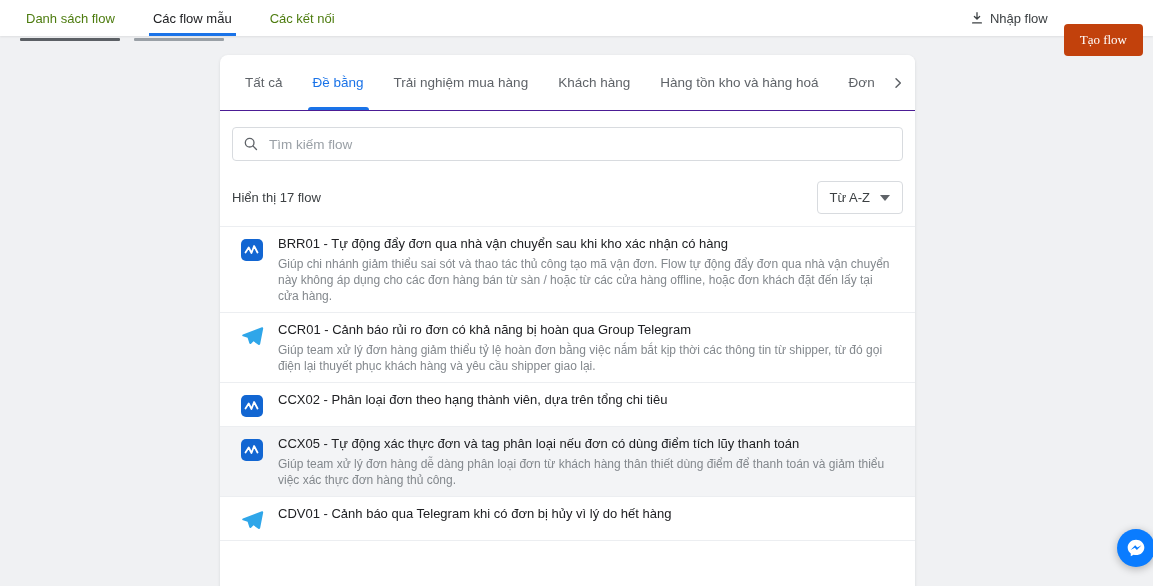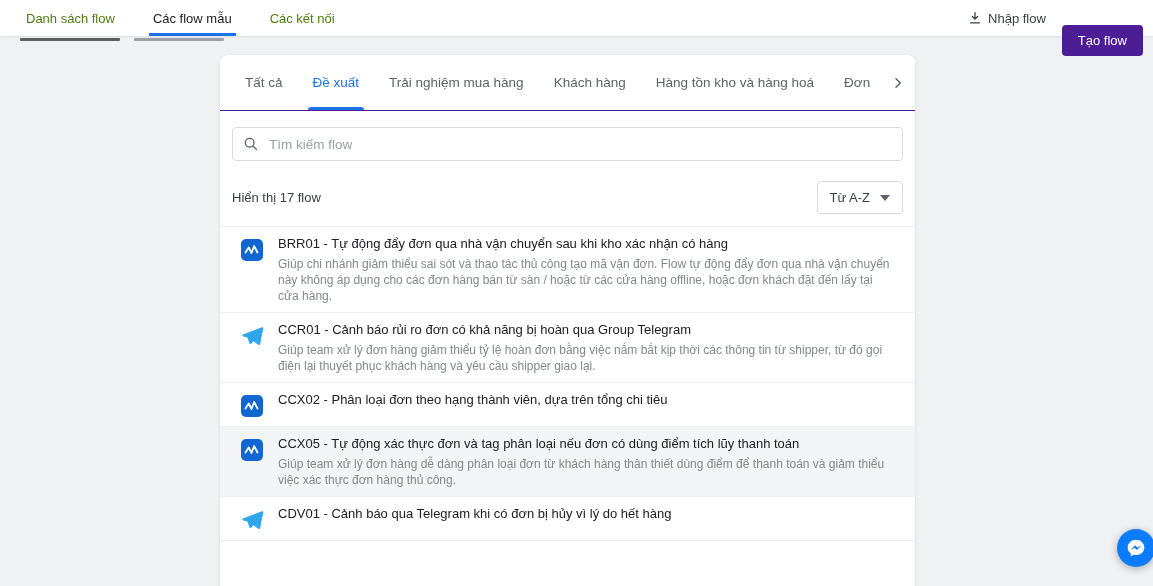--- a/index.html
+++ b/index.html
@@ -24,22 +24,22 @@
     white-space:nowrap;
   }
   .nav-tab.active { color:#202124; font-weight:500; }
   .nav-tab.active::after {
     content:""; position:absolute; left:2px; right:2px; bottom:0; height:3px;
     background:#1a73e8;
   }
   .topbar-right { margin-left:auto; display:flex; align-items:center; gap:16px; }
   .import-btn { display:flex; align-items:center; gap:6px; font-size:13px; color:#3c4043; cursor:pointer; }
   .create-btn {
-    background:#4c1d95; color:#fff; font-size:13px; font-weight:500;
-    border:none; border-radius:4px; padding:8px 16px; cursor:pointer; font-family:Liberation Sans, sans-serif;margin-top:44px;
+    background:#c2410c; color:#fff; font-size:13px; font-weight:500;
+    border:none; border-radius:4px; padding:8px 16px; cursor:pointer; font-family:Liberation Serif, serif;margin-top:44px;
   }
 
   
   .remnant { position:absolute; top:38px; left:20px; display:flex; gap:14px; z-index:1; }
   .remnant .bar { height:3px; border-radius:1px; }
   .remnant .bar.b1 { width:100px; background:#5c6065; }
   .remnant .bar.b2 { width:90px;  background:#9aa0a6; }
 
   
   .panel {
@@ -127,21 +127,21 @@
 <div class="remnant">
   <div class="bar b1"></div>
   <div class="bar b2"></div>
 </div>
 
 <main class="panel">
 
   <div class="panel-tabs">
     <div class="ptab-scroll">
       <div class="ptab">Tất cả</div>
-      <div class="ptab active">Đề xuất</div>
+      <div class="ptab active">Đề bằng</div>
       <div class="ptab">Trải nghiệm mua hàng</div>
       <div class="ptab">Khách hàng</div>
       <div class="ptab">Hàng tồn kho và hàng hoá</div>
       <div class="ptab">Đơn</div>
     </div>
     <div class="ptab-more">
       <svg width="16" height="16" viewBox="0 0 24 24">
         <path d="M9 5.5l6.5 6.5L9 18.5" stroke="#5f6368" stroke-width="2.2" fill="none" stroke-linecap="round" stroke-linejoin="round"></path>
       </svg>
     </div>

